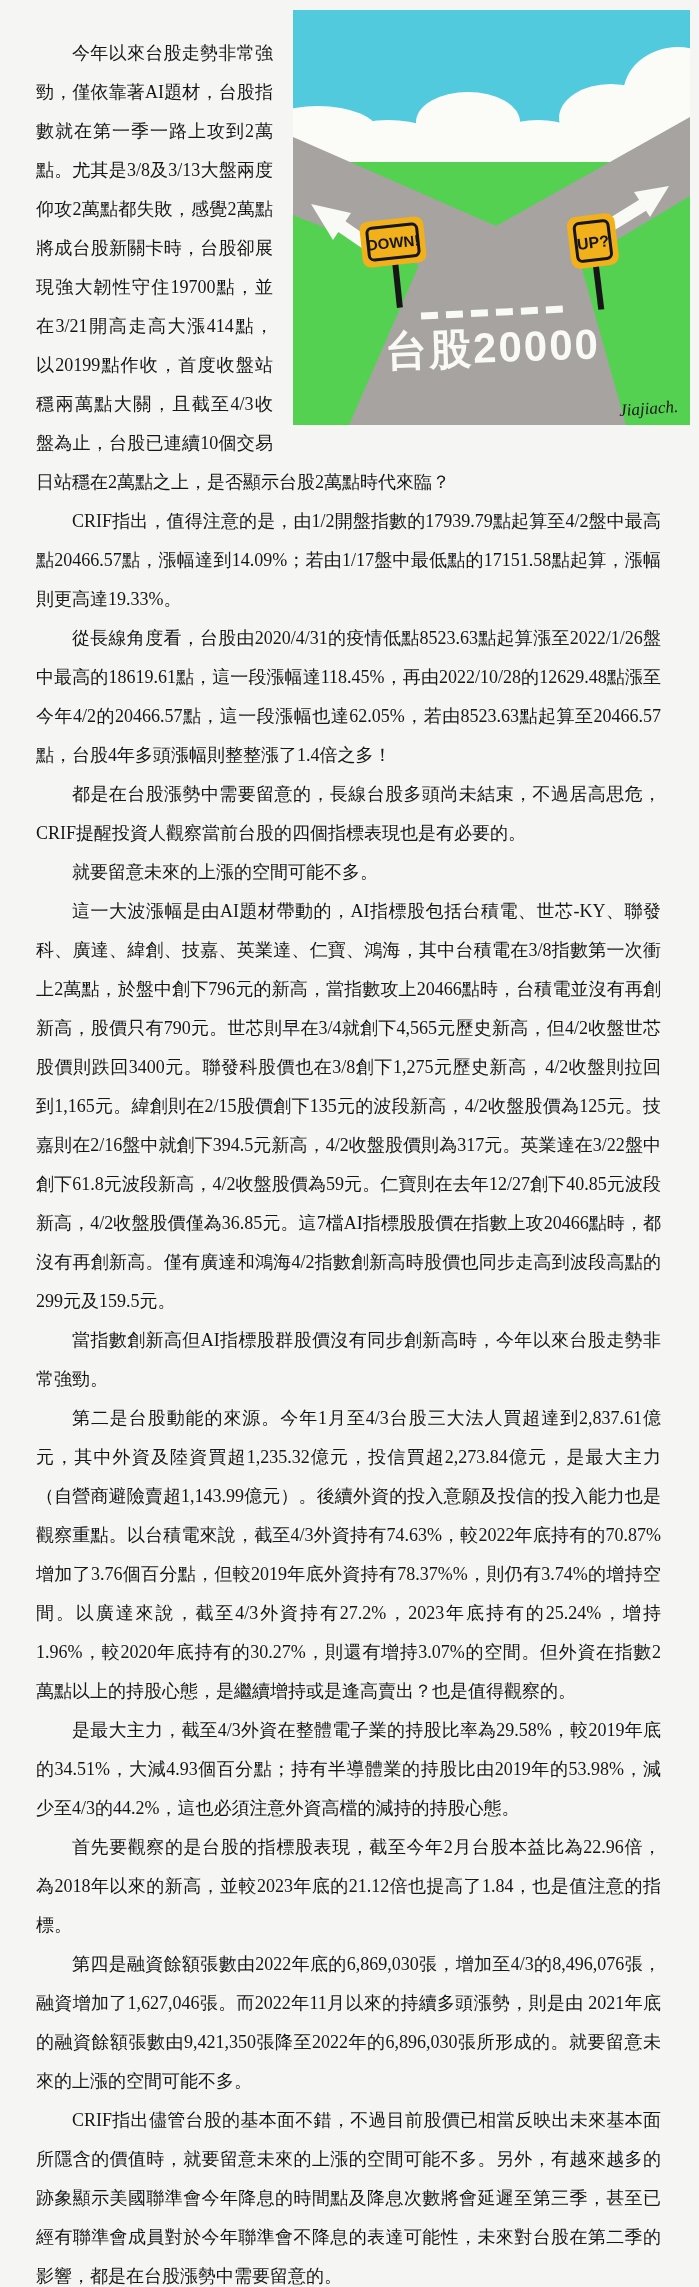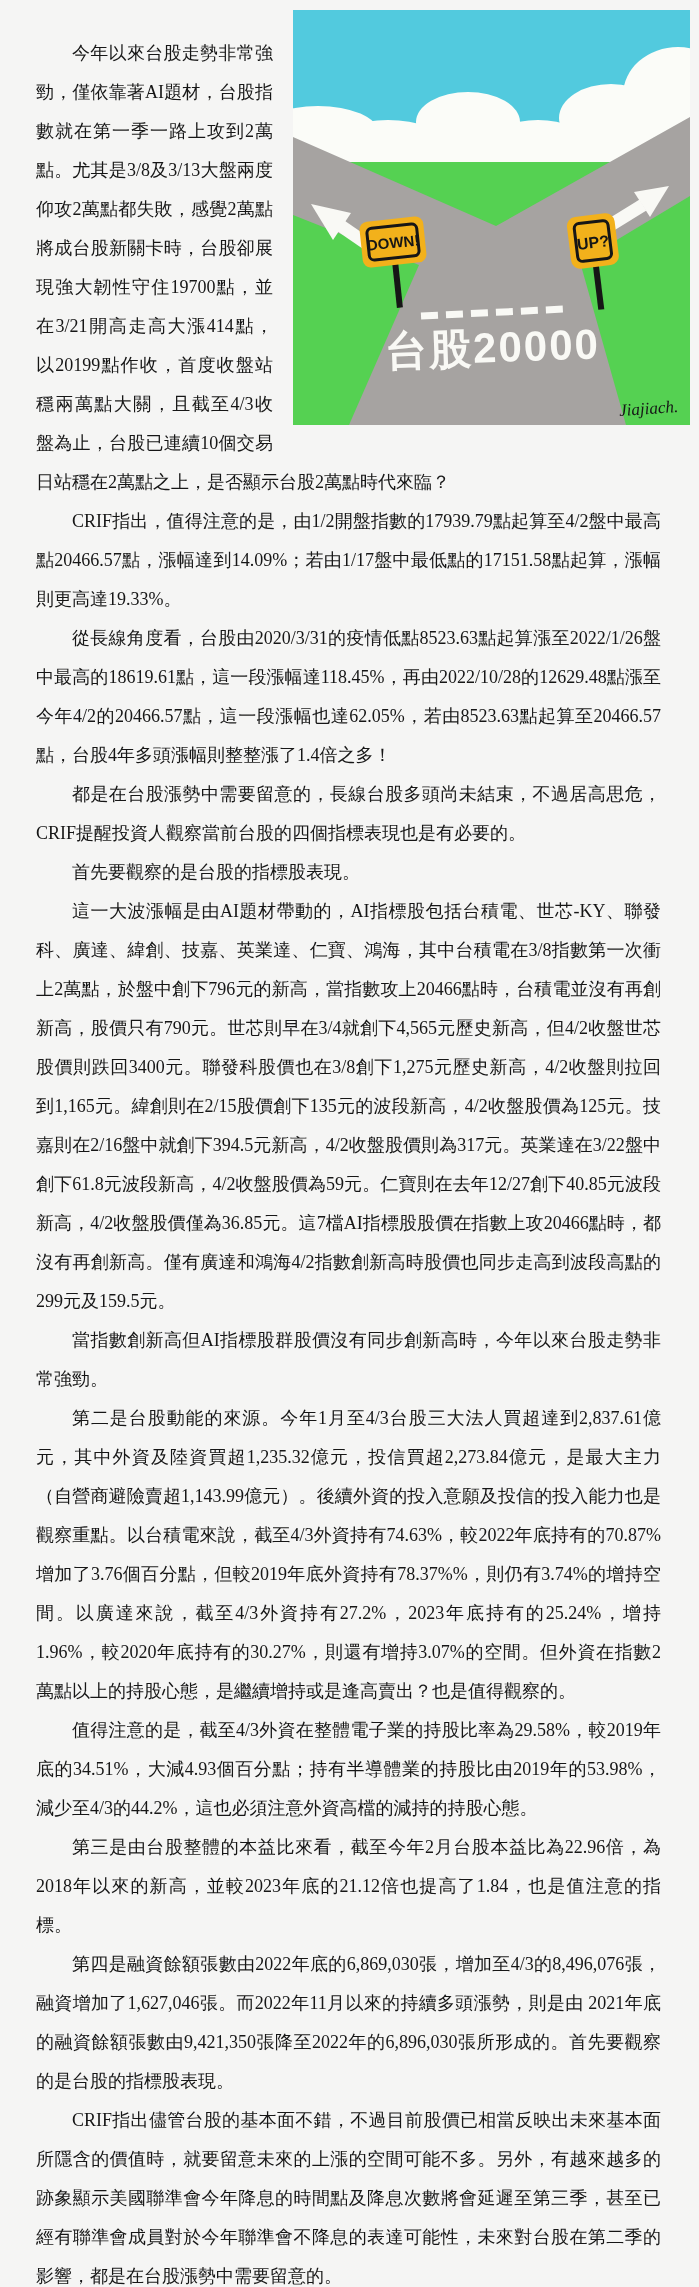--- a/index.html
+++ b/index.html
@@ -84,25 +84,25 @@
           <rect x="-17" y="-20" width="34" height="38" rx="5" fill="none" stroke-width="3" stroke="#161616"></rect>
           <text x="0" y="6" text-anchor="middle" font-size="16" class="sign-text" fill="#161616">UP?</text>
         </g>
 
         <text x="356" y="404" text-anchor="middle" font-size="17" class="sig-text" transform="rotate(-4 356 404)" fill="#161616">Jiajiach.</text>
       </svg>
     </div>
 
     <p>今年以來台股走勢非常強勁，僅依靠著AI題材，台股指數就在第一季一路上攻到2萬點。尤其是3/8及3/13大盤兩度仰攻2萬點都失敗，感覺2萬點將成台股新關卡時，台股卻展現強大韌性守住19700點，並在3/21開高走高大漲414點，以20199點作收，首度收盤站穩兩萬點大關，且截至4/3收盤為止，台股已連續10個交易日站穩在2萬點之上，是否顯示台股2萬點時代來臨？</p>
     <p>CRIF指出，值得注意的是，由1/2開盤指數的17939.79點起算至4/2盤中最高點20466.57點，漲幅達到14.09%；若由1/17盤中最低點的17151.58點起算，漲幅則更高達19.33%。</p>
-    <p>從長線角度看，台股由2020/3/31的疫情低點8523.63點起算漲至2022/1/26盤中最高的18619.61點，這一段漲幅達118.45%，再由2022/10/28的12629.48點漲至今年4/2的20466.57點，這一段漲幅也達62.05%，若由8523.63點起算至20466.57點，台股4年多頭漲幅則整整漲了1.4倍之多！</p>
+    <p>從長線角度看，台股由2020/4/31的疫情低點8523.63點起算漲至2022/1/26盤中最高的18619.61點，這一段漲幅達118.45%，再由2022/10/28的12629.48點漲至今年4/2的20466.57點，這一段漲幅也達62.05%，若由8523.63點起算至20466.57點，台股4年多頭漲幅則整整漲了1.4倍之多！</p>
     <p>都是在台股漲勢中需要留意的，長線台股多頭尚未結束，不過居高思危，CRIF提醒投資人觀察當前台股的四個指標表現也是有必要的。</p>
-    <p>首先要觀察的是台股的指標股表現。</p>
+    <p>就要留意未來的上漲的空間可能不多。</p>
     <p>這一大波漲幅是由AI題材帶動的，AI指標股包括台積電、世芯-KY、聯發科、廣達、緯創、技嘉、英業達、仁寶、鴻海，其中台積電在3/8指數第一次衝上2萬點，於盤中創下796元的新高，當指數攻上20466點時，台積電並沒有再創新高，股價只有790元。世芯則早在3/4就創下4,565元歷史新高，但4/2收盤世芯股價則跌回3400元。聯發科股價也在3/8創下1,275元歷史新高，4/2收盤則拉回到1,165元。緯創則在2/15股價創下135元的波段新高，4/2收盤股價為125元。技嘉則在2/16盤中就創下394.5元新高，4/2收盤股價則為317元。英業達在3/22盤中創下61.8元波段新高，4/2收盤股價為59元。仁寶則在去年12/27創下40.85元波段新高，4/2收盤股價僅為36.85元。這7檔AI指標股股價在指數上攻20466點時，都沒有再創新高。僅有廣達和鴻海4/2指數創新高時股價也同步走高到波段高點的299元及159.5元。</p>
     <p>當指數創新高但AI指標股群股價沒有同步創新高時，今年以來台股走勢非常強勁。</p>
     <p>第二是台股動能的來源。今年1月至4/3台股三大法人買超達到2,837.61億元，其中外資及陸資買超1,235.32億元，投信買超2,273.84億元，是最大主力（自營商避險賣超1,143.99億元）。後續外資的投入意願及投信的投入能力也是觀察重點。以台積電來說，截至4/3外資持有74.63%，較2022年底持有的70.87%增加了3.76個百分點，但較2019年底外資持有78.37%%，則仍有3.74%的增持空間。以廣達來說，截至4/3外資持有27.2%，2023年底持有的25.24%，增持1.96%，較2020年底持有的30.27%，則還有增持3.07%的空間。但外資在指數2萬點以上的持股心態，是繼續增持或是逢高賣出？也是值得觀察的。</p>
-    <p>值得注意的是，截至4/3外資在整體電子業的持股比率為29.58%，較2019年底的34.51%，大減4.93個百分點；持有半導體業的持股比由2019年的53.98%，減少至4/3的44.2%，這也必須注意外資高檔的減持的持股心態。</p>
-    <p>第三是由台股整體的本益比來看，截至今年2月台股本益比為22.96倍，為2018年以來的新高，並較2023年底的21.12倍也提高了1.84，也是值注意的指標。</p>
-    <p>第四是融資餘額張數由2022年底的6,869,030張，增加至4/3的8,496,076張，融資增加了1,627,046張。而2022年11月以來的持續多頭漲勢，則是由 2021年底的融資餘額張數由9,421,350張降至2022年的6,896,030張所形成的。首先要觀察的是台股的指標股表現。</p>
+    <p>是最大主力，截至4/3外資在整體電子業的持股比率為29.58%，較2019年底的34.51%，大減4.93個百分點；持有半導體業的持股比由2019年的53.98%，減少至4/3的44.2%，這也必須注意外資高檔的減持的持股心態。</p>
+    <p>首先要觀察的是台股的指標股表現，截至今年2月台股本益比為22.96倍，為2018年以來的新高，並較2023年底的21.12倍也提高了1.84，也是值注意的指標。</p>
+    <p>第四是融資餘額張數由2022年底的6,869,030張，增加至4/3的8,496,076張，融資增加了1,627,046張。而2022年11月以來的持續多頭漲勢，則是由 2021年底的融資餘額張數由9,421,350張降至2022年的6,896,030張所形成的。就要留意未來的上漲的空間可能不多。</p>
     <p>CRIF指出儘管台股的基本面不錯，不過目前股價已相當反映出未來基本面所隱含的價值時，就要留意未來的上漲的空間可能不多。另外，有越來越多的跡象顯示美國聯準會今年降息的時間點及降息次數將會延遲至第三季，甚至已經有聯準會成員對於今年聯準會不降息的表達可能性，未來對台股在第二季的影響，都是在台股漲勢中需要留意的。</p>
 
   </div>
 </div>
 
 </body></html>

